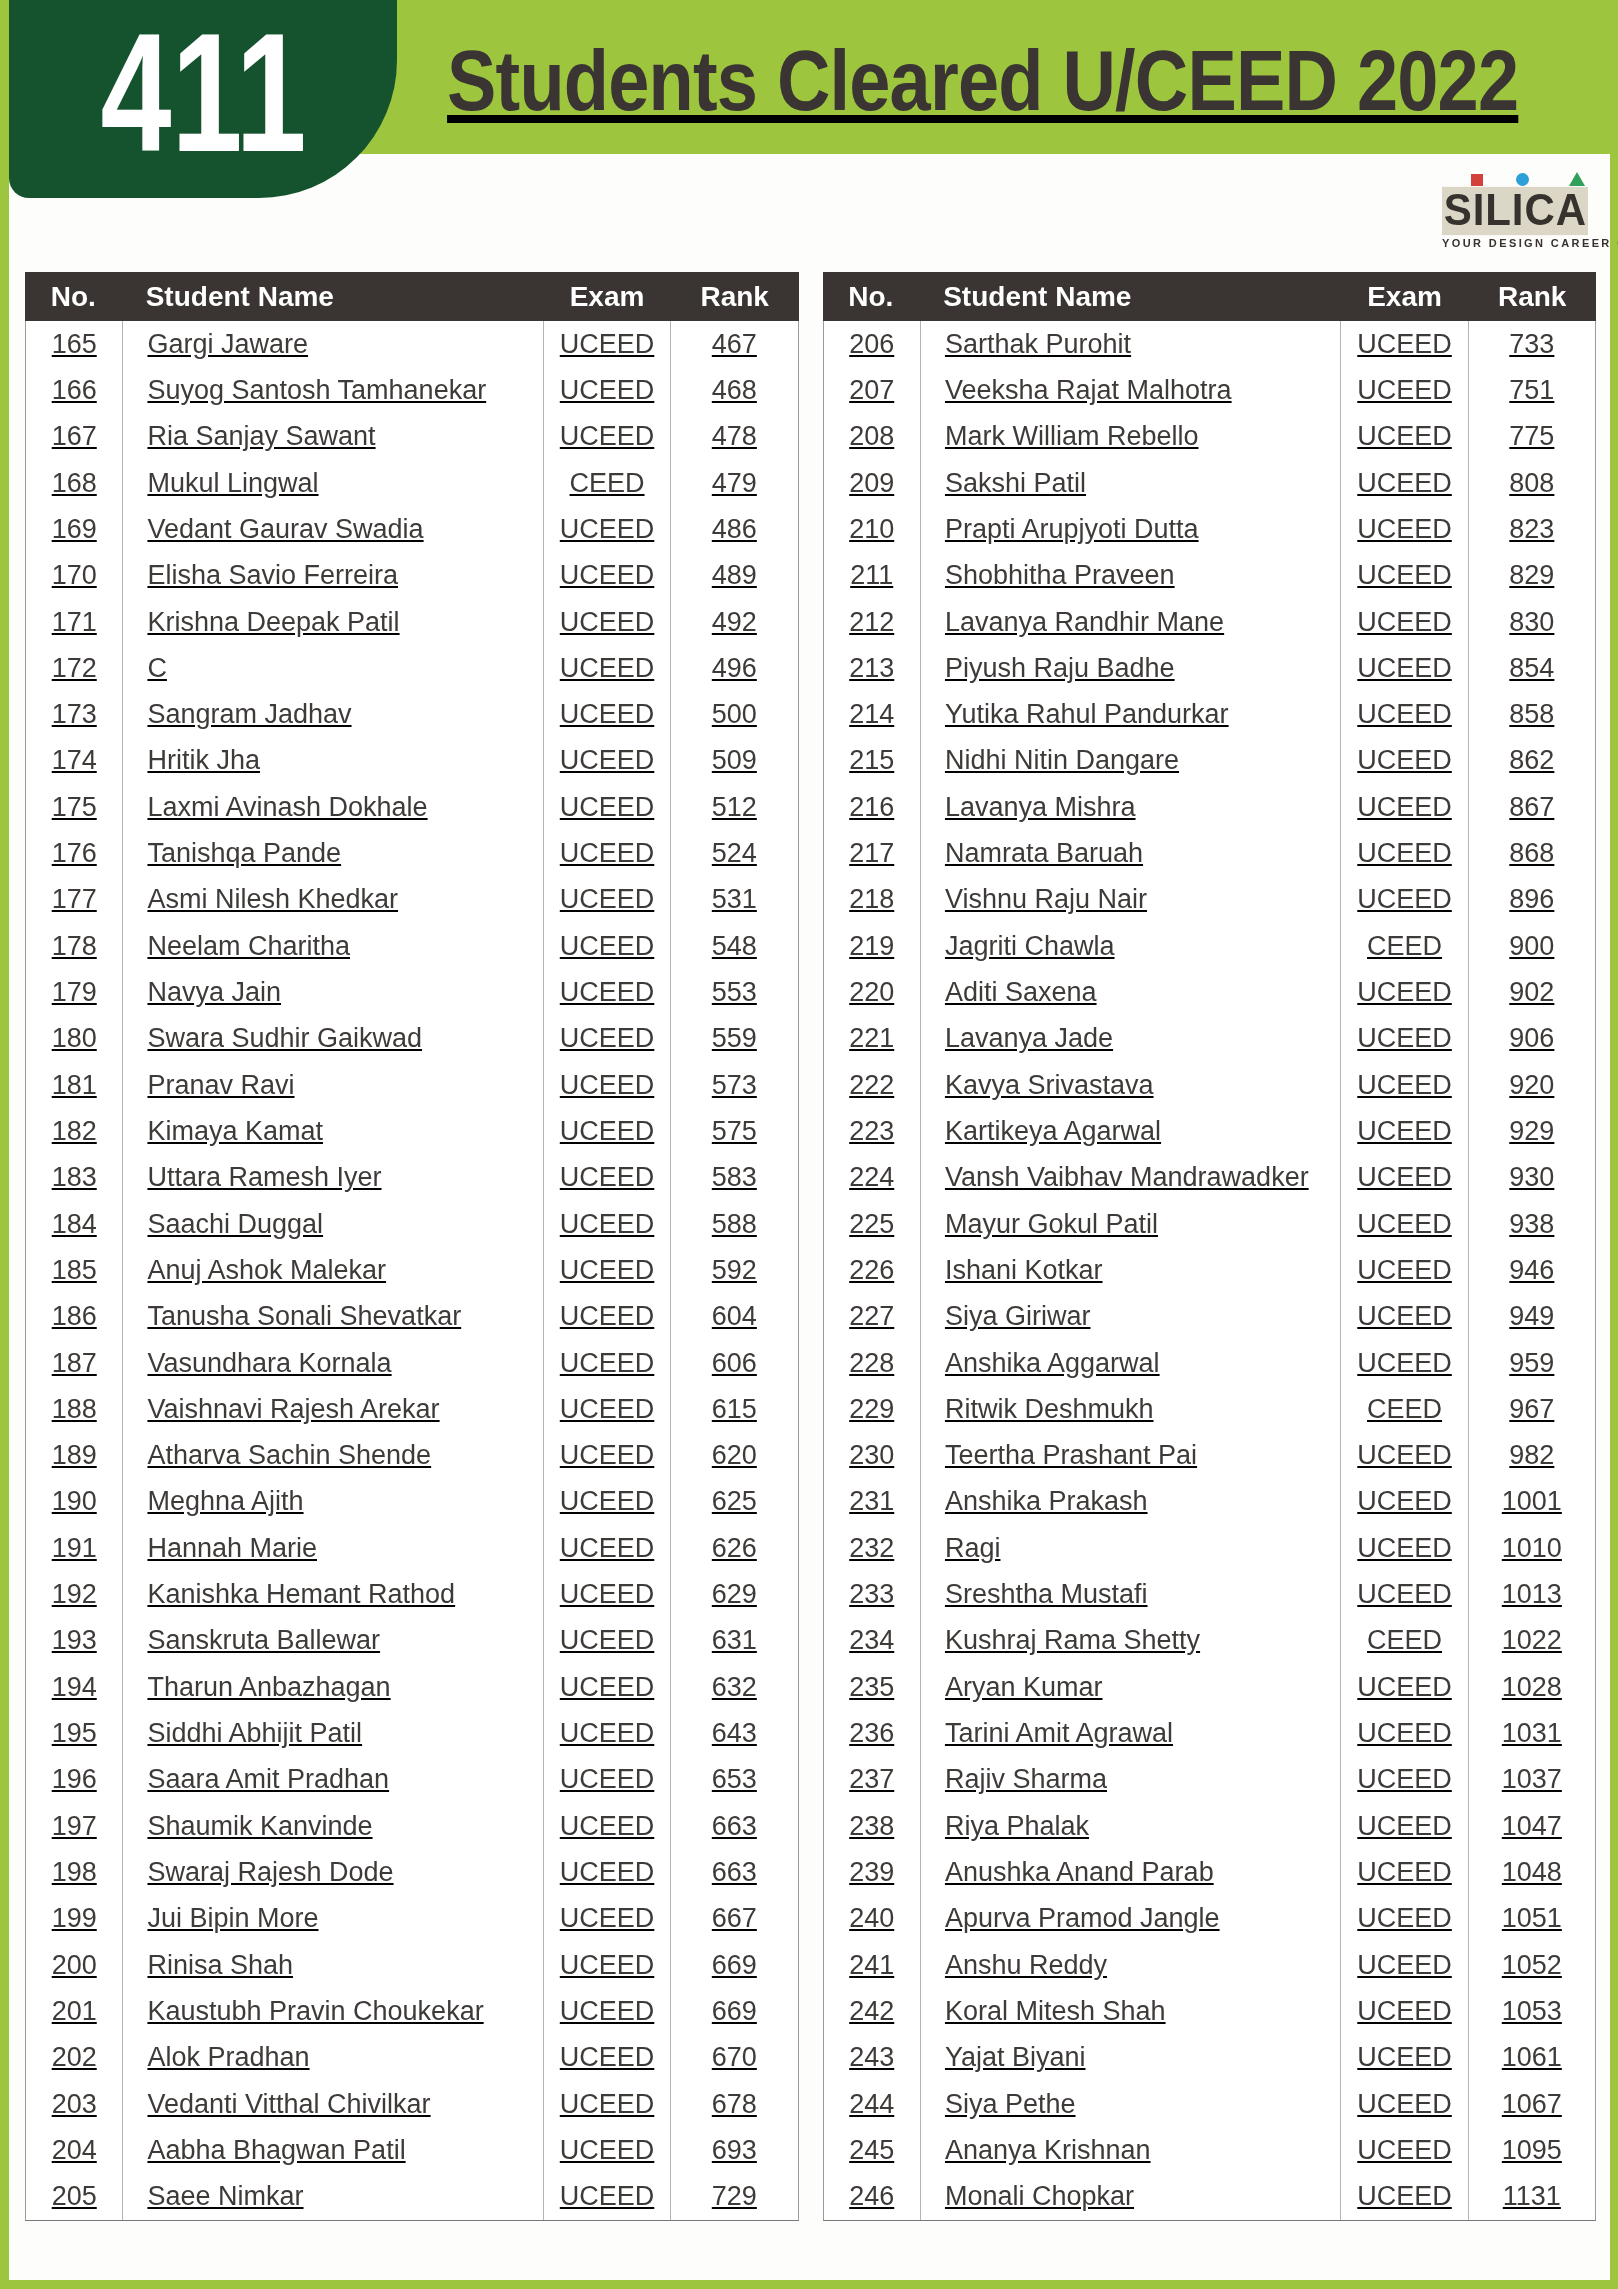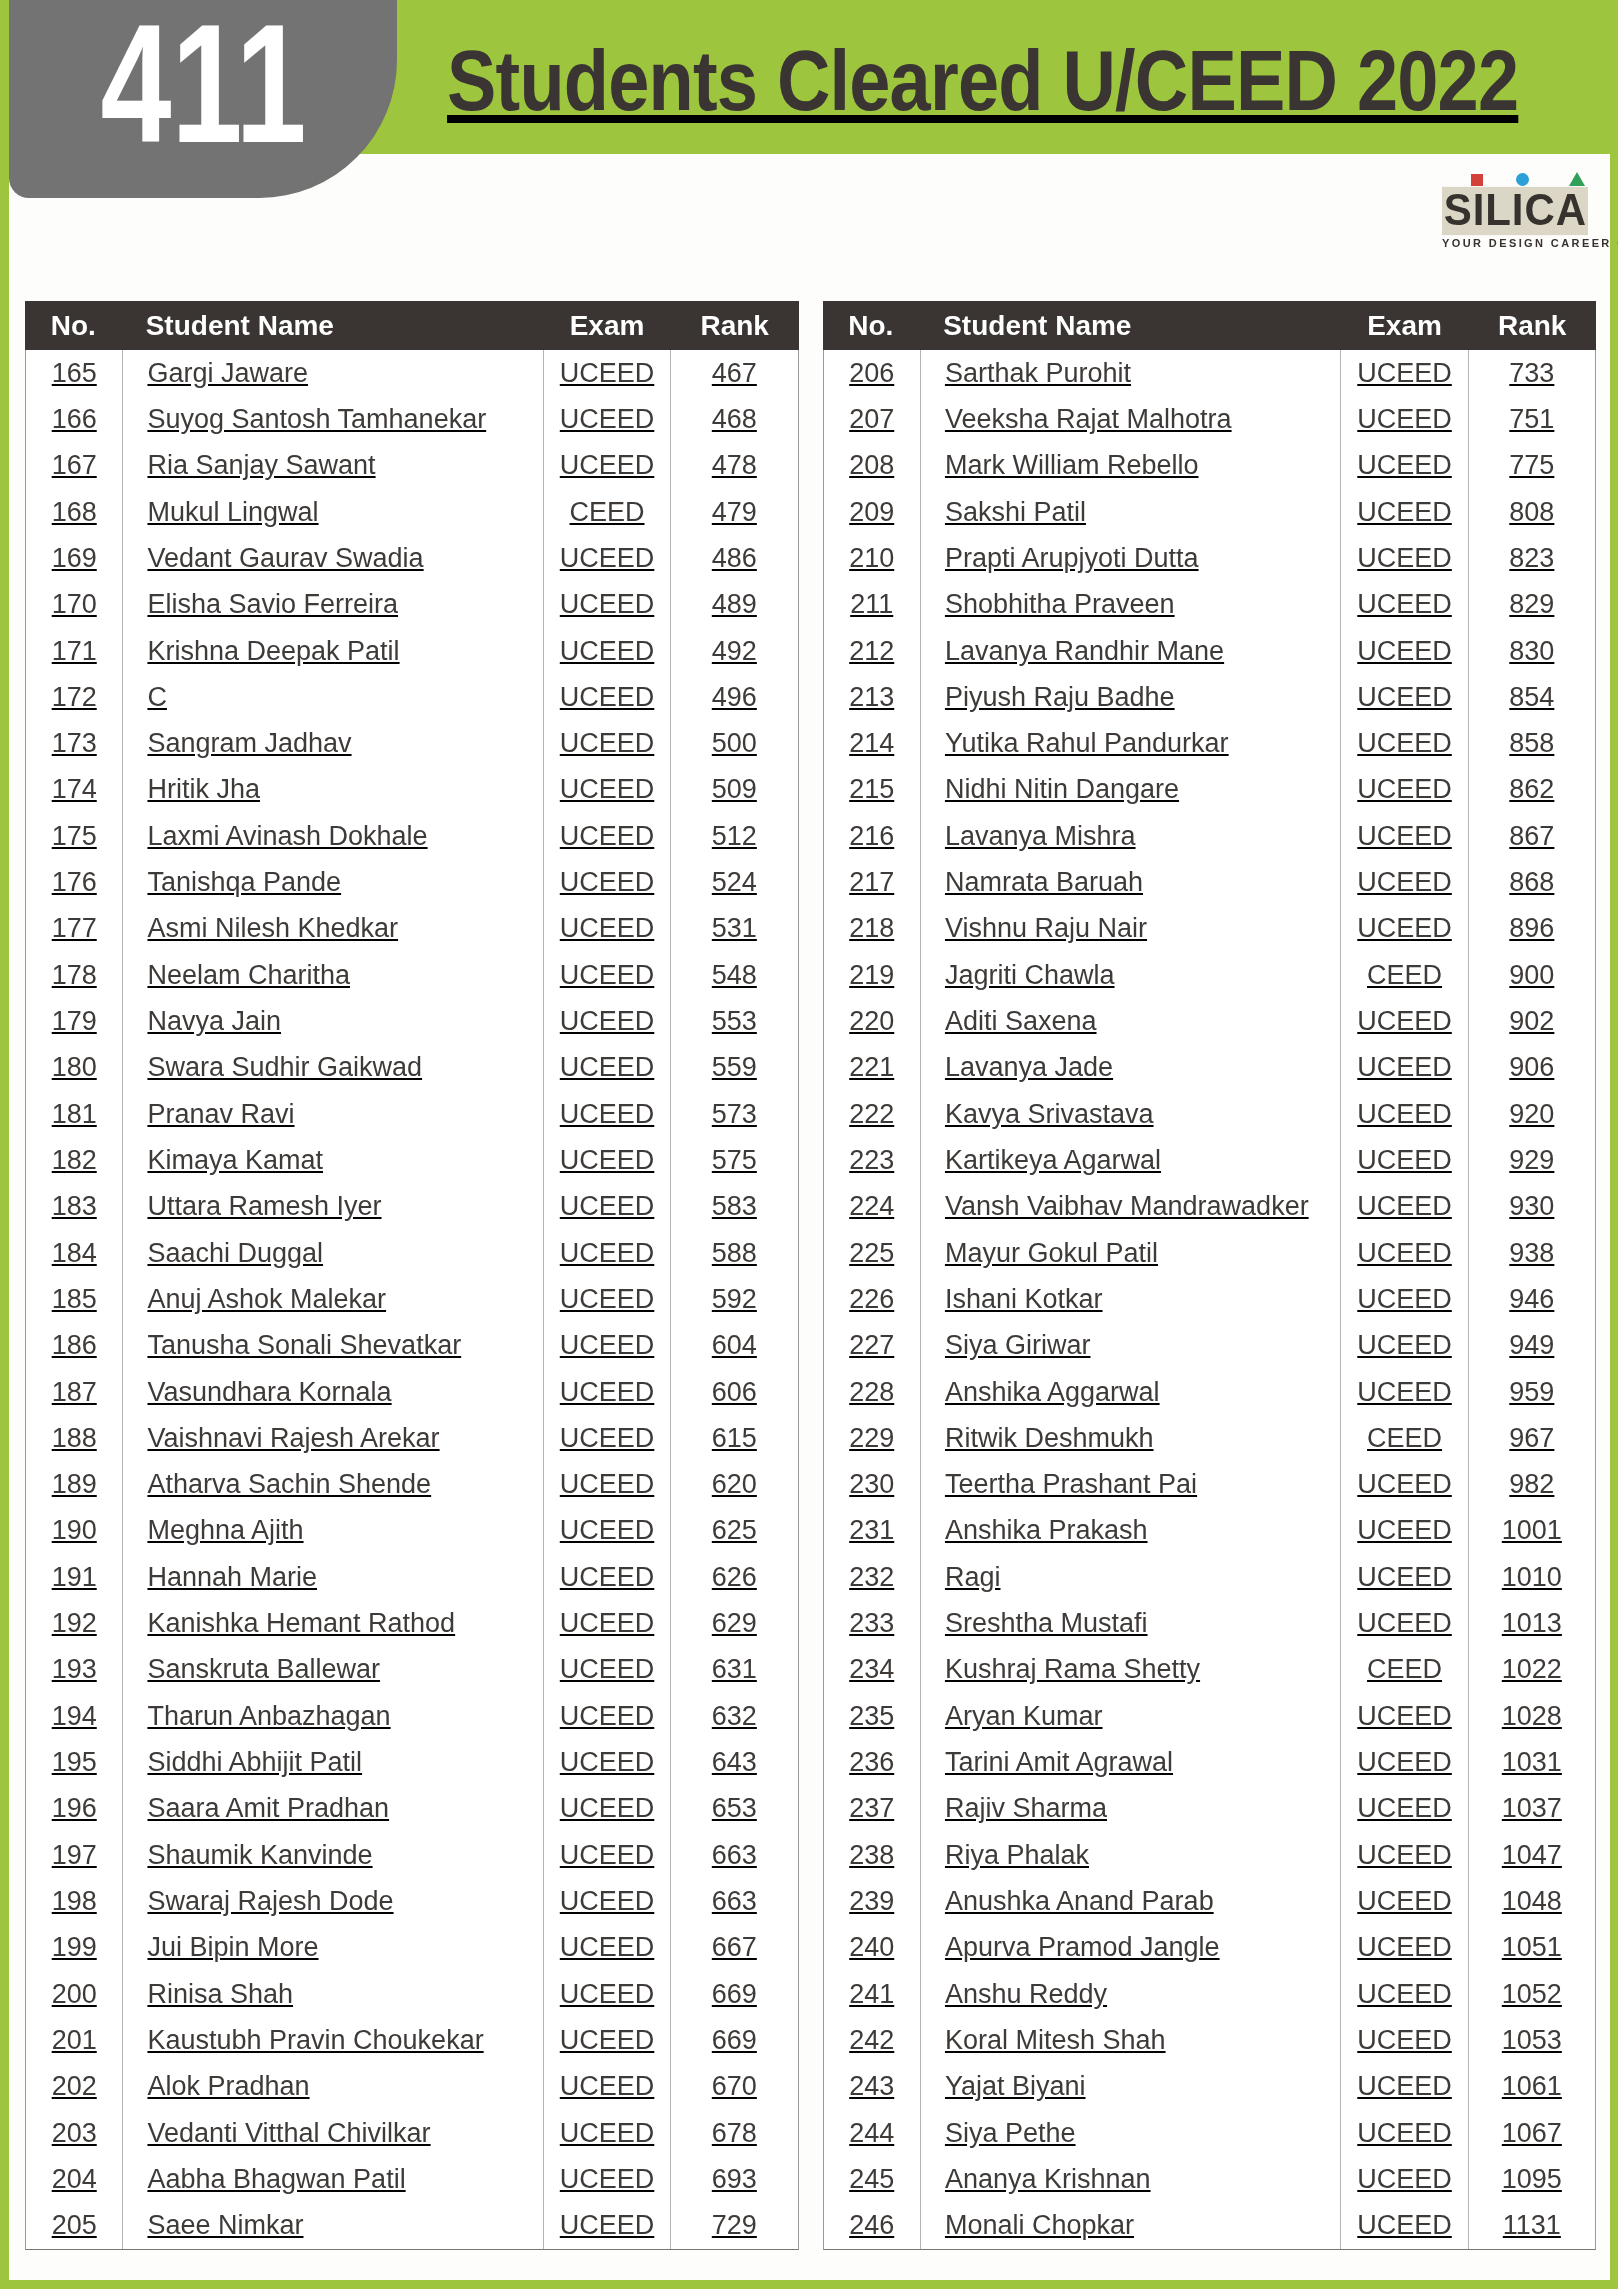--- a/index.html
+++ b/index.html
@@ -25,24 +25,24 @@
     display:flex;align-items:center;justify-content:center;text-decoration:underline;
   }
   .title{
     font-size:85px;font-weight:700;color:#3a3433;
     white-space:nowrap;letter-spacing:-0.9px;
     transform:scaleX(0.87);transform-origin:center;
   }
   
   .badge{
     position:absolute;left:9.2px;top:0;width:388px;height:198px;
-    background:#737373;
+    background:#14532d;
     border-bottom-left-radius:20px;
     border-bottom-right-radius:138px;
-    display:flex;justify-content:center;
+    display:flex;align-items:center;justify-content:center;
   }
   .badge-number{
     color:#ffffff;font-size:168px;font-weight:700;line-height:1;
     transform:scaleX(0.76);transform-origin:center;
     padding-bottom:13px;
   }
   
   .logo{
     position:absolute;right:31px;top:172px;width:146px;
     text-align:center;
@@ -64,21 +64,21 @@
   }
   
   .tables{
     position:absolute;left:25px;top:272px;width:1571px;
     display:flex;gap:24px;
   }
   .table{flex:1 1 0;display:flex;flex-direction:column;}
   .thead{
     height:49px;background:#3a3433;color:#ffffff;
     display:grid;grid-template-columns:12.5% 54.5% 16.5% 16.5%;
-    align-items:center;font-size:28px;font-weight:700;margin-top:29px;
+    align-items:center;font-size:28px;font-weight:700;
   }
   .thead .h{text-align:center;}
   .thead .h.name{text-align:left;padding-left:24px;}
   .tbody{
     height:1899px;
     border:0.9px solid #9a9a9a;border-top:none;border-bottom:1.8px solid #777;
     display:flex;flex-direction:column;
     background:#ffffff;
     text-decoration:underline;
   }

